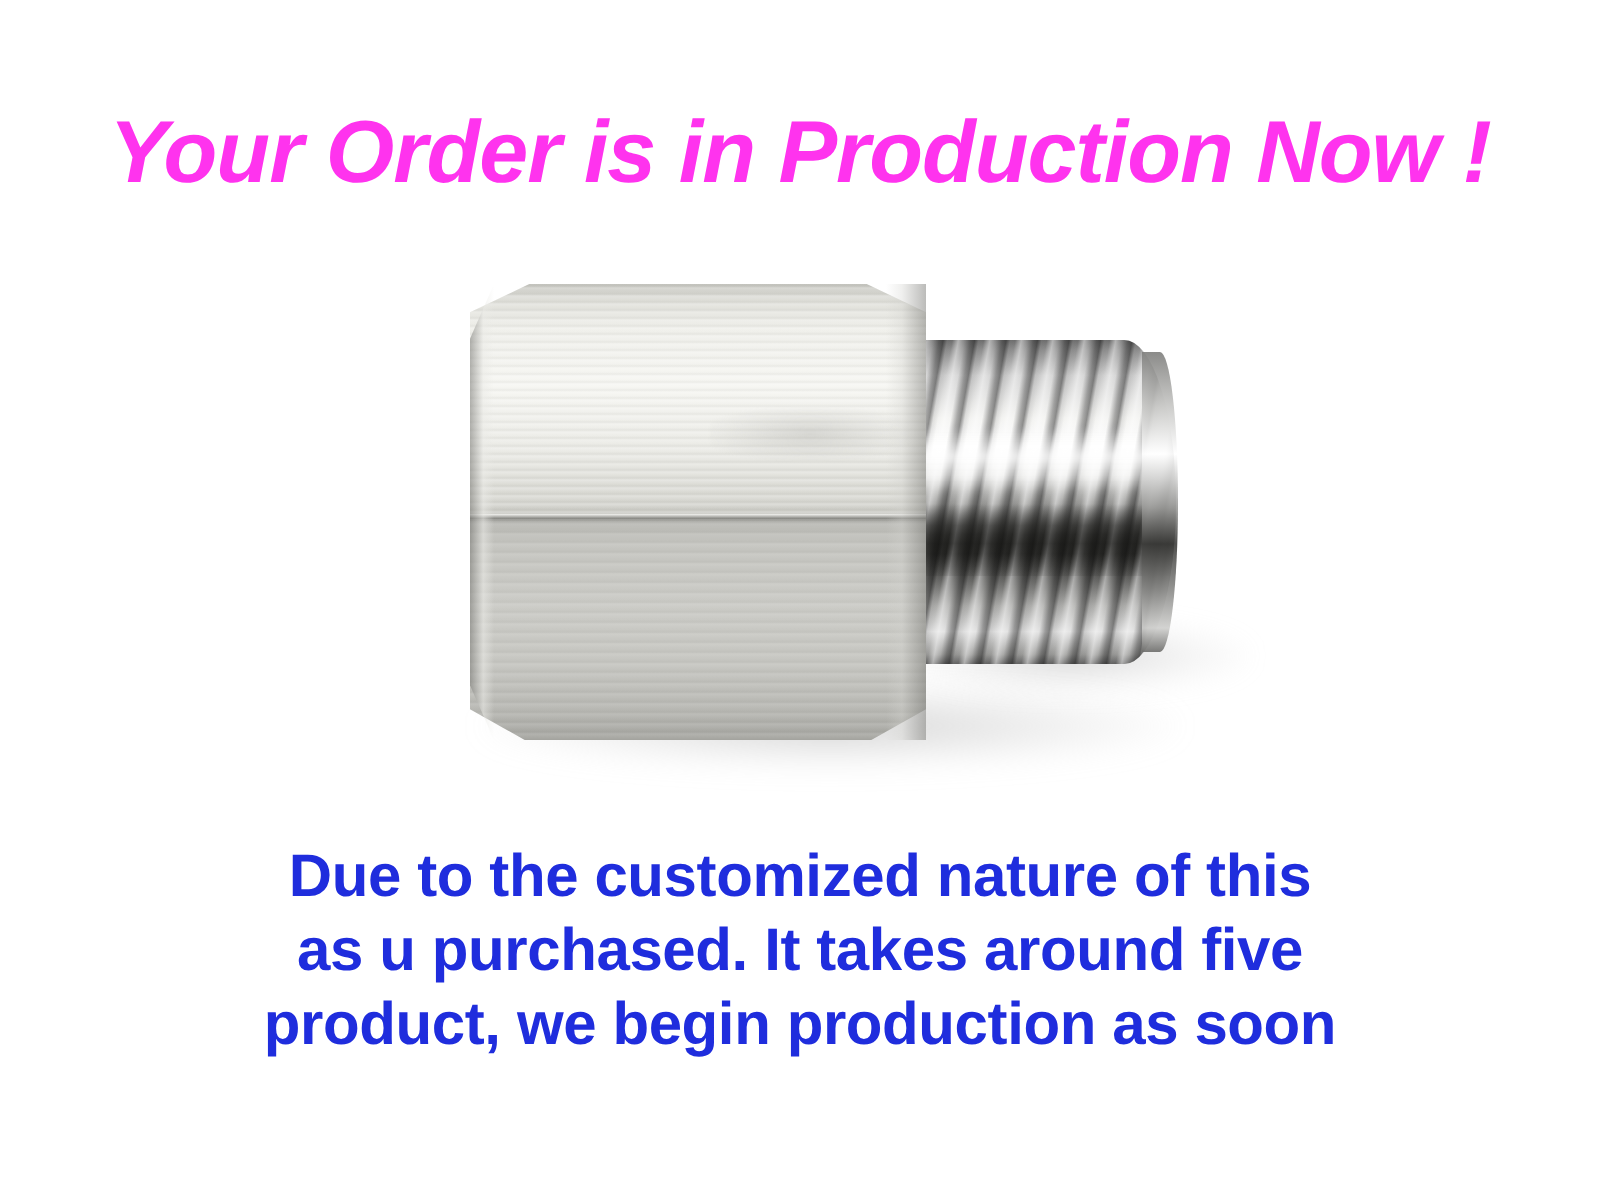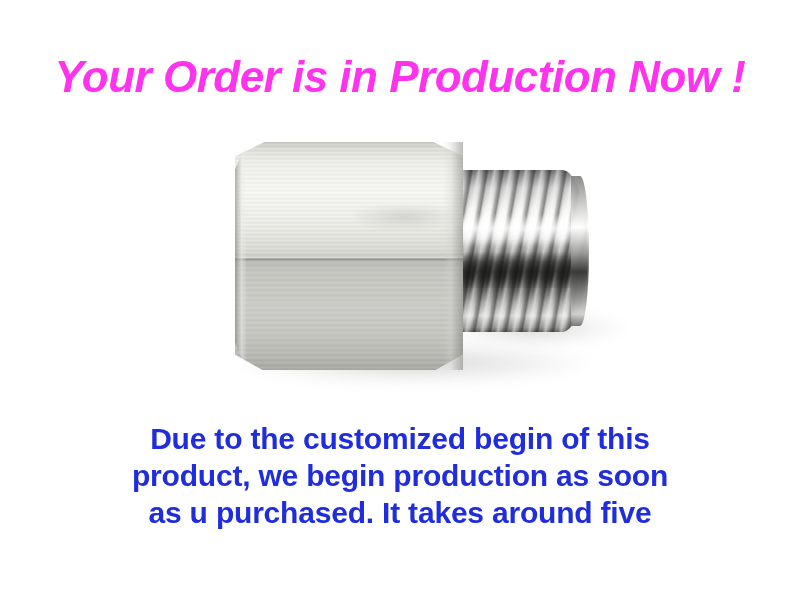--- a/index.html
+++ b/index.html
@@ -322,18 +322,18 @@
       <div class="hex-bottom"></div>
       <div class="hex-bottom-lines"></div>
       <div class="hex-edge"></div>
       <div class="hex-left-edge"></div>
       <div class="hex-right-edge"></div>
     </div>
 
   </div>
 
   <div id="bodycopy">
-    <span class="line">Due to the customized begin of this</span>
+    <span class="line">Due to the customized nature of this</span>
+    <span class="line">as u purchased. It takes around five</span>
     <span class="line">product, we begin production as soon</span>
-    <span class="line">as u purchased. It takes around five</span>
   </div>
 
 </div>
 
 </body></html>

